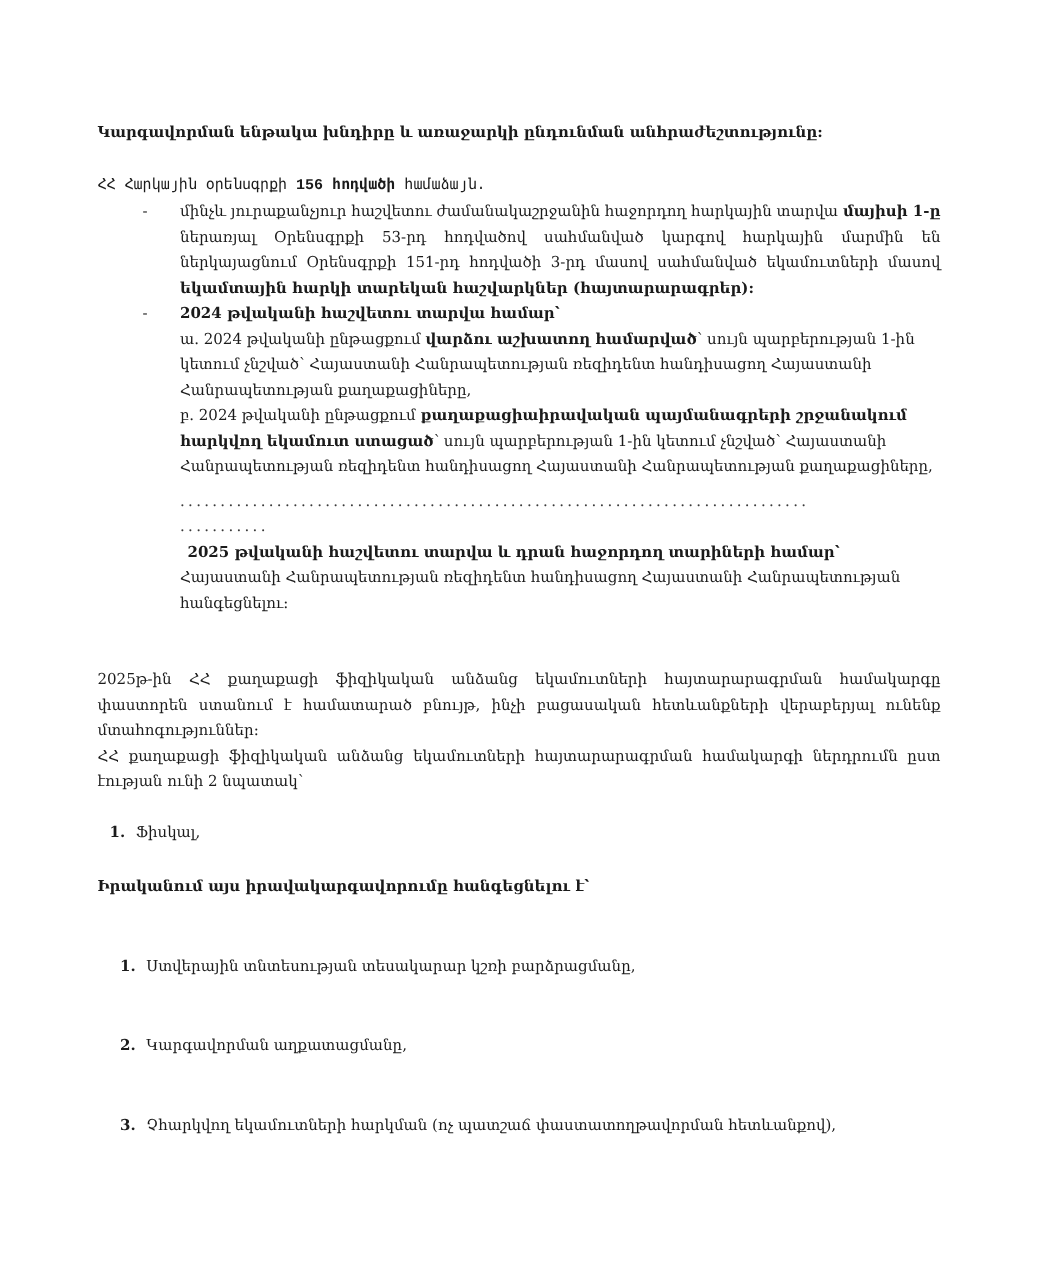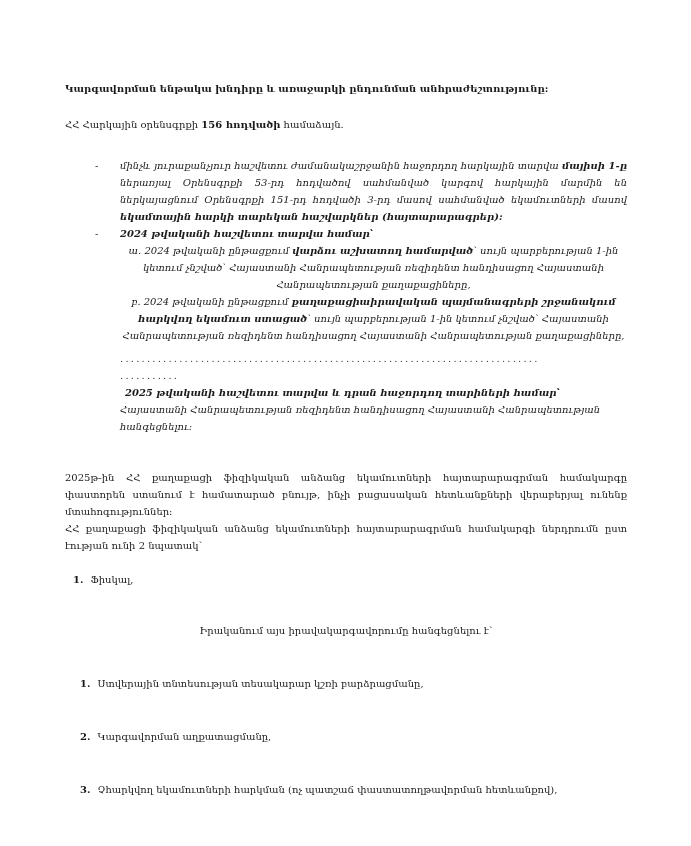--- a/index.html
+++ b/index.html
@@ -12,42 +12,42 @@
     box-sizing: border-box;
     padding: 80px 64px 10px 65px;
     font-family: "DejaVu Serif", "Liberation Serif", serif;
     font-size: 10px;
     line-height: 17px;
     color: #1b1b1b;
     overflow: hidden;
   }
   p, div { margin: 0; }
   .bold   { font-weight: bold; }
-  .italic { font-style: italic; }
+  .italic { }
   .heading { font-weight: bold; margin-bottom: 19px; }
-  .intro   { margin-bottom: 24px; }
+  .intro   { margin-bottom: 0; font-family: Liberation Mono, monospace; }
   .bullet  { position: relative; padding-left: 55px; text-align: justify; }
   .bullet-ragged { text-align: left; }
   .dash {
     position: absolute; left: 30px; top: 0;
     font-style: normal; font-weight: normal;
   }
-  .sub   { margin-left: 55px; text-align: center; }
+  .sub   { margin-left: 55px; text-align: left; }
   .dots  {
     margin-left: 55px; margin-top: 6px;
     letter-spacing: 2.2px; color: #3a3a3a;
     word-break: break-all; text-align: left;
   }
   .sub-2025 { margin-left: 55px; text-indent: 5px; text-align: left; }
   .para  { text-align: justify; }
   .para-block { margin-top: 34px; }
   .goals { margin-top: 17px; }
   .goal  { text-indent: 8px; text-align: justify; }
   .num   { font-weight: bold; margin-right: 7px; }
-  .cons-heading { font-weight: normal; margin-top: 34px; margin-bottom: 18px; text-align: center; }
+  .cons-heading { font-weight: bold; margin-top: 19px; margin-bottom: 18px; }
   .cons  { text-indent: 15px; text-align: left; margin-bottom: 6px; margin-top: 36px; }
 </style>
 </head>
 <body>
 
 <div class="page">
 
   <p class="heading">Կարգավորման ենթակա խնդիրը և առաջարկի ընդունման անհրաժեշտությունը:</p>
 
   <p class="intro"><span>ՀՀ Հարկային օրենսգրքի </span><span class="bold">156 հոդվածի</span><span> համաձայն.</span></p>

